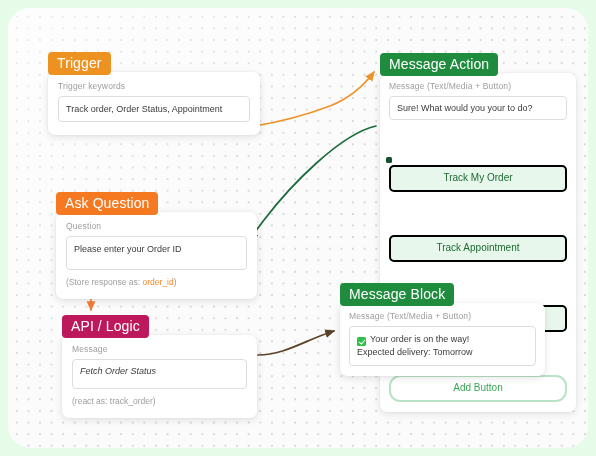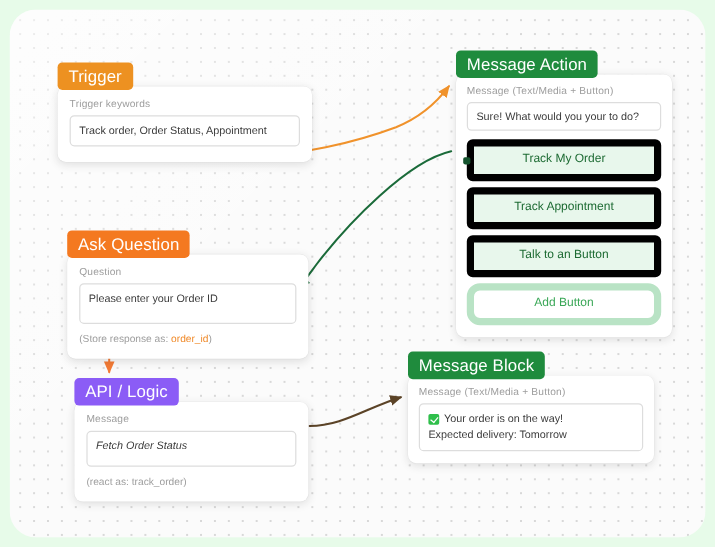--- a/index.html
+++ b/index.html
@@ -110,39 +110,40 @@
   #node-trigger .node-card { padding-bottom: 13px; }
   #node-trigger .field-box { padding: 6px 7px; }
 
   
   #node-ask { left: 56px; top: 192px; width: 201px; }
   #node-ask .node-tag { background: #f47920; }
   #node-ask .field-box { height: 34px; padding-top: 6px; }
 
   
   #node-api { left: 62px; top: 315px; width: 195px; }
-  #node-api .node-tag { background: #8b5cf6; }
+  #node-api .node-tag { background: #be185d; }
   #node-api .field-box { height: 30px; font-style: italic; }
 
   
-  #node-msgaction { left: 380px; top: 42px; width: 180px; }
+  #node-msgaction { left: 380px; top: 53px; width: 196px; }
   #node-msgaction .node-tag { background: #1f8b3d; }
   #node-msgaction .node-card { padding: 8px 9px 10px 9px; }
 
   .btn-stack { margin-top: 7px; display: flex; flex-direction: column; gap: 5px; }
 
   .mbtn {
-    border: 6px solid #000000;
+    border: 2px solid #000000;
     background: #e8f7ec;
     border-radius: 5px;
     text-align: center;
     font-size: 10px;
     color: #1d6b33;
     padding: 5px 4px 6px 4px;
     line-height: 12px;
+    margin-top: 38px;
   }
   .mbtn.add {
     background: #ffffff;
     border-color: #b9e3c5;
     color: #3aa757;
     border-radius: 11px;
   }
 
   
   .port {
@@ -151,25 +152,25 @@
     top: 50%;
     transform: translateY(-50%);
     width: 6px; height: 6px;
     background: #14532d;
     border-radius: 1.5px;
     z-index: 6;
   }
   .mbtn-wrap { position: relative; }
 
   
-  #node-msgblock { left: 340px; top: 293px; width: 205px; }
+  #node-msgblock { left: 340px; top: 283px; width: 205px; }
   #node-msgblock .node-tag { background: #1f8b3d; }
   #node-msgblock .node-card { padding: 8px 9px 10px 9px; }
   #node-msgblock .field-box { padding: 6px 7px 7px 7px; }
-  .msg-line { display: flex; align-items: flex-start; gap: 4px; line-height: 13px; }
+  .msg-line { display: flex; align-items: flex-end; gap: 4px; line-height: 13px; }
   .check {
     display: inline-block;
     width: 9px; height: 9px;
     margin-top: 1.5px;
     background: #2fbf4b;
     border-radius: 1.5px;
     position: relative;
     flex: 0 0 auto;
   }
   .check::after {

